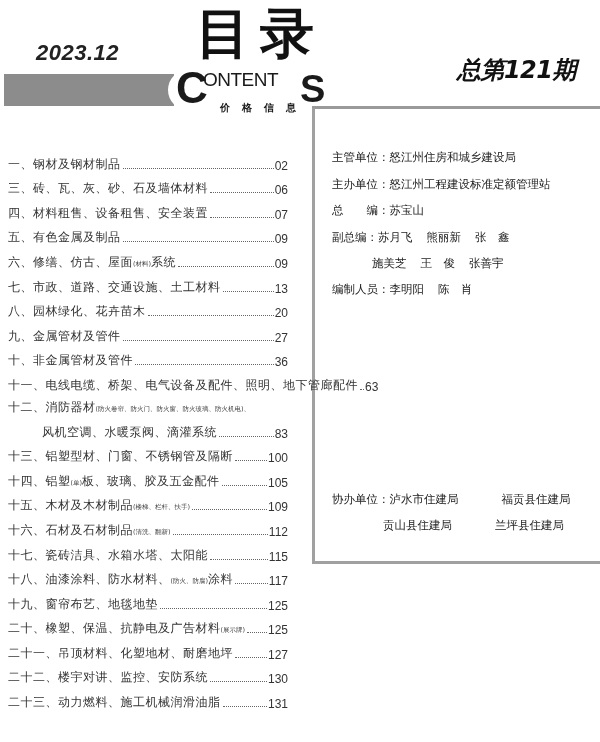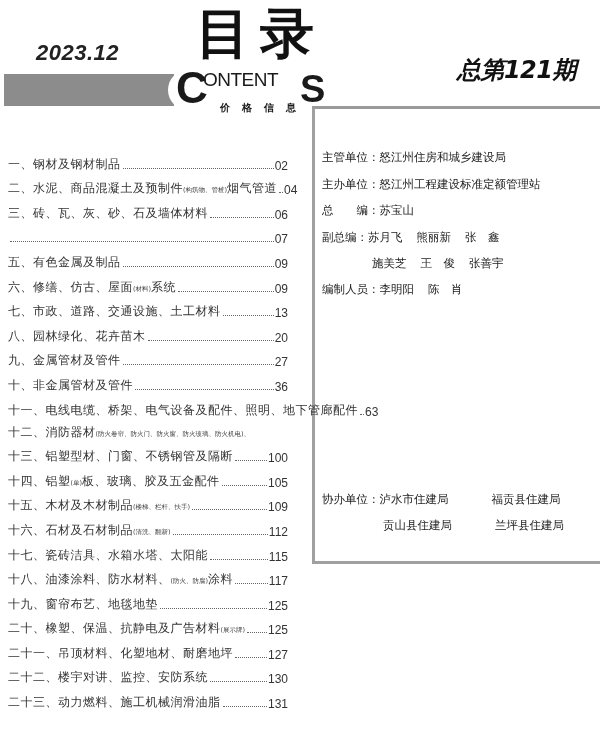--- a/index.html
+++ b/index.html
@@ -23,21 +23,21 @@
 
     .toc { position: absolute; left: 8px; top: 148px; width: 280px; }
     .toc-row { display: flex; align-items: flex-end; height: 24.6px; font-size: 12px; color: #333; white-space: nowrap; }
     .toc-row .title { flex: 0 0 auto; letter-spacing: 0.5px; }
     .toc-row .note { font-size: 6.5px; color: #444; letter-spacing: 0; }
     .toc-row .dots { flex: 1 1 auto; border-bottom: 1px dotted #666; margin: 0 1px 4px 2px; min-width: 4px; }
     .toc-row .page { flex: 0 0 auto; font-family: "Liberation Sans", sans-serif; font-size: 12px; color: #333; }
     .toc-row.cont .title { padding-left: 34px; }
     .toc-row.nopage { height: 22px; }
 
-    .info { position: absolute; left: 322px; font-size: 11.5px; color: #222; white-space: nowrap; }
+    .info { position: absolute; left: 332px; font-size: 11.5px; color: #222; white-space: nowrap; }
     .info .lbl { display: inline-block; }
     .info .names span { margin-right: 14px; }
   </style>
 </head>
 <body>
 
 <div class="date">2023.12</div>
 <div class="big-title">目录</div>
 
 <div class="gray-bar"></div>
@@ -52,30 +52,26 @@
 
 <div class="info-box"></div>
 
 <div class="toc" id="toc">
     <div class="toc-row">
       <span class="title"><span>一、钢材及钢材制品</span><span class="note"></span><span></span></span>
       <span class="dots"></span>
       <span class="page">02</span>
     </div>
     <div class="toc-row">
-      <span class="title"><span>二、水泥、商品混凝土及预制件</span><span class="note">(构筑物、管桩)</span><span>烟气管道</span></span>
-      <span class="dots"></span>
-      <span class="page">04</span>
-    </div>
-    <div class="toc-row">
       <span class="title"><span>三、砖、瓦、灰、砂、石及墙体材料</span><span class="note"></span><span></span></span>
       <span class="dots"></span>
       <span class="page">06</span>
     </div>
     <div class="toc-row">
+      <span class="title"><span>四、材料租售、设备租售、安全装置</span><span class="note"></span><span></span></span>
       <span class="dots"></span>
       <span class="page">07</span>
     </div>
     <div class="toc-row">
       <span class="title"><span>五、有色金属及制品</span><span class="note"></span><span></span></span>
       <span class="dots"></span>
       <span class="page">09</span>
     </div>
     <div class="toc-row">
       <span class="title"><span>六、修缮、仿古、屋面</span><span class="note">(材料)</span><span>系统</span></span>
@@ -102,20 +98,25 @@
       <span class="dots"></span>
       <span class="page">36</span>
     </div>
     <div class="toc-row">
       <span class="title"><span>十一、电线电缆、桥架、电气设备及配件、照明、地下管廊配件</span><span class="note"></span><span></span></span>
       <span class="dots"></span>
       <span class="page">63</span>
     </div>
     <div class="toc-row nopage">
       <span class="title"><span>十二、消防器材</span><span class="note">(防火卷帘、防火门、防火窗、防火玻璃、防火机电)、</span><span></span></span>
+    </div>
+    <div class="toc-row cont">
+      <span class="title"><span>风机空调、水暖泵阀、滴灌系统</span><span class="note"></span><span></span></span>
+      <span class="dots"></span>
+      <span class="page">83</span>
     </div>
     <div class="toc-row">
       <span class="title"><span>十三、铝塑型材、门窗、不锈钢管及隔断</span><span class="note"></span><span></span></span>
       <span class="dots"></span>
       <span class="page">100</span>
     </div>
     <div class="toc-row">
       <span class="title"><span>十四、铝塑</span><span class="note">(单)</span><span>板、玻璃、胶及五金配件</span></span>
       <span class="dots"></span>
       <span class="page">105</span>

